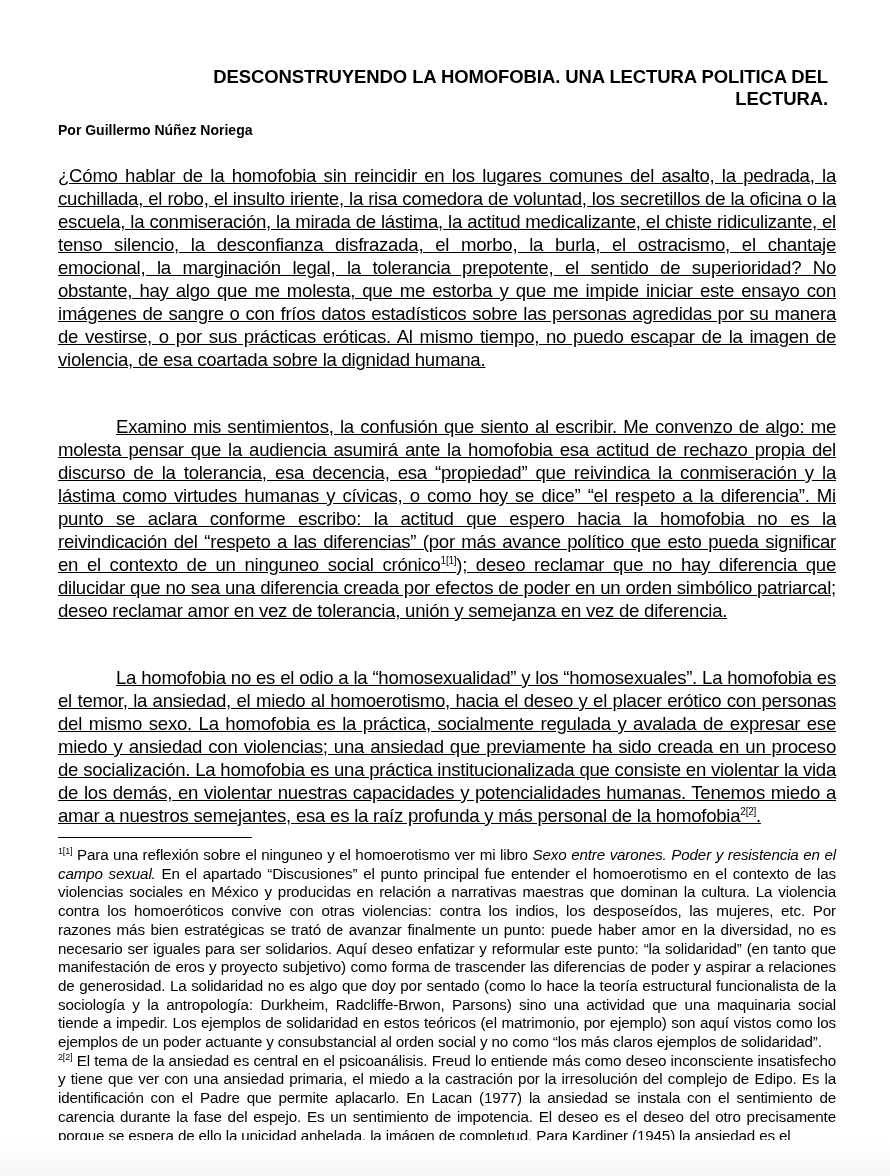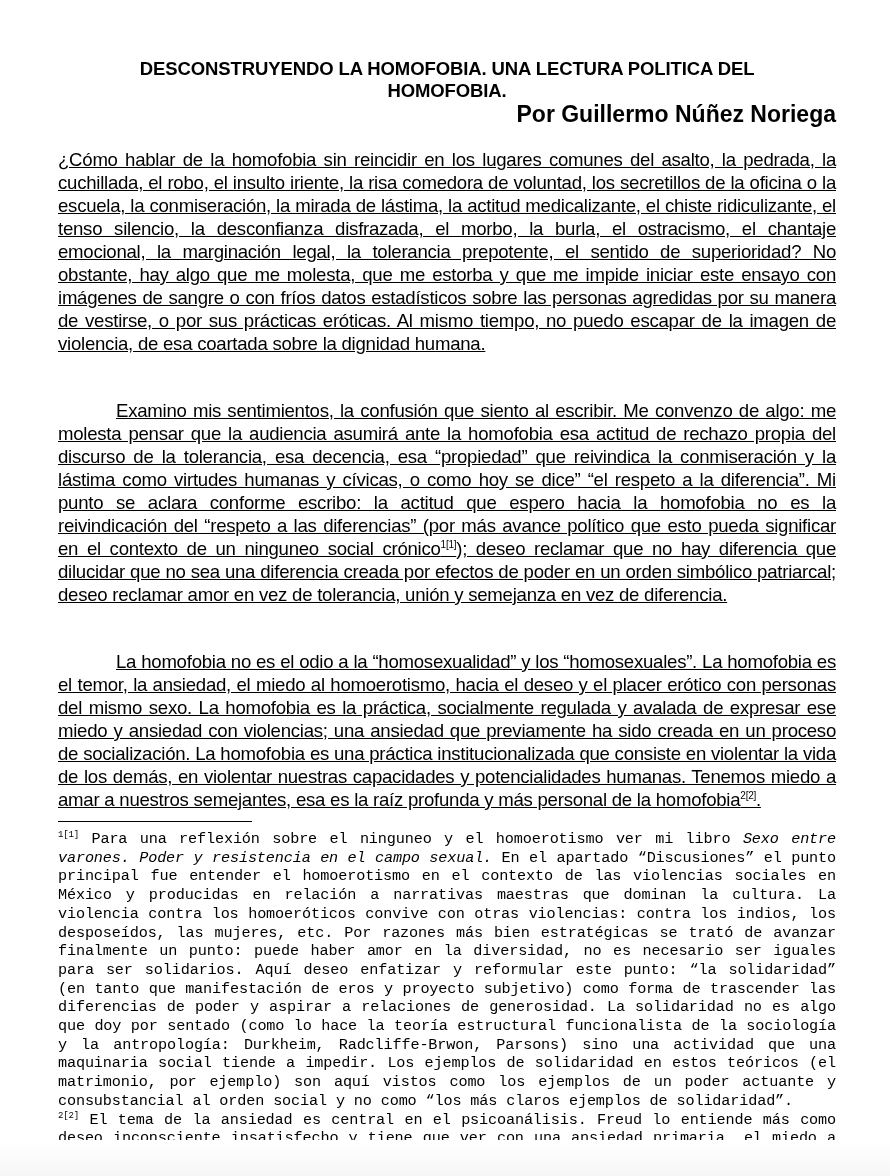--- a/index.html
+++ b/index.html
@@ -15,30 +15,30 @@
       position: absolute;
       left: 58px;
       top: 58px;
       width: 778px;
     }
     .title {
       font-family: "Liberation Sans", sans-serif;
       font-weight: bold;
       font-size: 18.5px;
       line-height: 22px;
-      text-align: center;
-      margin: 0;
+      text-align: right;
+      margin: 8px;
       letter-spacing: -0.1px;
     }
     .author {
       font-family: "Liberation Sans", sans-serif;
       font-weight: bold;
-      font-size: 23px;
+      font-size: 14px;
       line-height: 24px;
-      text-align: right;
+      text-align: left;
       margin: 0 0 22px 0;
     }
     .body-text {
       font-family: "Liberation Sans", sans-serif;
       font-size: 18.6px;
       line-height: 23px;
       text-align: justify;
       margin: 0;
       letter-spacing: -0.25px;
       text-decoration: underline;
@@ -48,21 +48,21 @@
       font-size: 10px;
       line-height: 0;
       vertical-align: super;
     }
     .fn-rule {
       width: 194px;
       border-top: 1px solid #000;
       margin: 10px 0 8px 0;
     }
     .footnote {
-      font-family: Liberation Mono, monospace;
+      font-family: Liberation Sans, sans-serif;
       font-size: 15.2px;
       line-height: 18.7px;
       text-align: justify;
       margin: 0;
       letter-spacing: -0.15px;
     }
     .footnote sup {
       font-size: 9px;
       line-height: 0;
       vertical-align: super;
@@ -73,21 +73,21 @@
       height: 36px;
       background: linear-gradient(to bottom, #ffffff, #f6f6f6);
     }
   </style>
 </head>
 <body>
 
 <div class="page">
   <h1 class="title">
     <span>DESCONSTRUYENDO LA HOMOFOBIA.  UNA LECTURA POLITICA DEL</span><br>
-    <span>HOMOFOBIA.</span>
+    <span>LECTURA.</span>
   </h1>
   <p class="author">Por  Guillermo Núñez Noriega</p>
 
   <p class="body-text">¿Cómo hablar de la homofobia sin reincidir en los lugares comunes del asalto, la pedrada, la cuchillada, el robo, el insulto iriente, la risa comedora de voluntad, los secretillos de la oficina o la escuela, la conmiseración, la mirada de lástima, la actitud medicalizante, el chiste ridiculizante, el tenso silencio, la desconfianza disfrazada, el morbo, la burla, el ostracismo, el chantaje emocional, la marginación legal, la tolerancia prepotente, el sentido de superioridad?  No obstante, hay algo que me molesta, que me estorba y que me impide iniciar este ensayo con imágenes de sangre o con fríos datos estadísticos sobre las personas agredidas por su manera de vestirse, o por sus prácticas eróticas.  Al mismo tiempo, no puedo escapar de la imagen de violencia, de esa coartada sobre la dignidad humana.</p>
 
   <p class="body-text indent"><span>Examino mis sentimientos, la confusión que siento al escribir.  Me convenzo de algo: me molesta pensar que la audiencia asumirá ante la homofobia esa actitud de rechazo propia del discurso de la tolerancia, esa decencia, esa “propiedad” que reivindica la conmiseración y la lástima como virtudes humanas y cívicas, o como hoy se dice” “el respeto a la diferencia”.  Mi punto se aclara conforme escribo: la actitud que espero hacia la homofobia no es la reivindicación del “respeto a las diferencias” (por más avance político que esto pueda significar en el contexto de un ninguneo social crónico</span><sup class="ref">1[1]</sup><span>); deseo reclamar que no hay diferencia que dilucidar que no sea una diferencia creada por efectos de poder en un orden simbólico patriarcal; deseo reclamar amor en vez de tolerancia, unión y semejanza en vez de diferencia.</span></p>
 
   <p class="body-text indent"><span>La homofobia no es el odio a la “homosexualidad” y los “homosexuales”.  La homofobia es el temor, la ansiedad, el miedo al homoerotismo, hacia el deseo y el placer erótico con personas del mismo sexo.  La homofobia es la práctica, socialmente regulada y avalada de expresar ese miedo y ansiedad con violencias; una ansiedad que previamente ha sido creada en un proceso de socialización.  La homofobia es una práctica institucionalizada que consiste en violentar la vida de los demás, en violentar nuestras capacidades y potencialidades humanas.  Tenemos miedo a amar a nuestros semejantes, esa es la raíz profunda y más personal de la homofobia</span><sup class="ref">2[2]</sup><span>.</span></p>
 
   <div class="fn-rule"></div>

